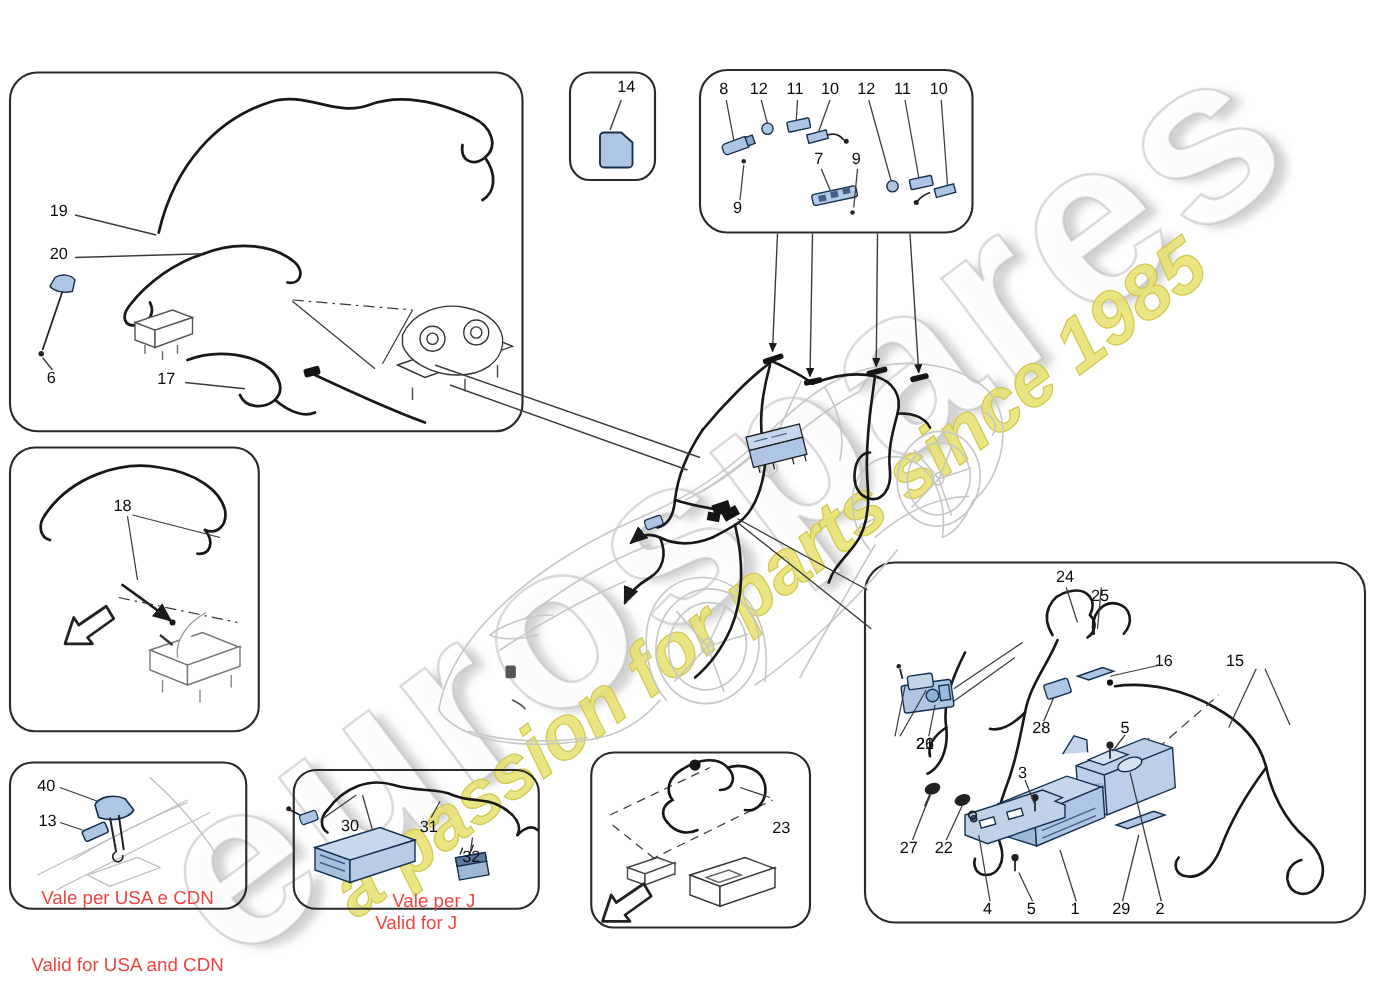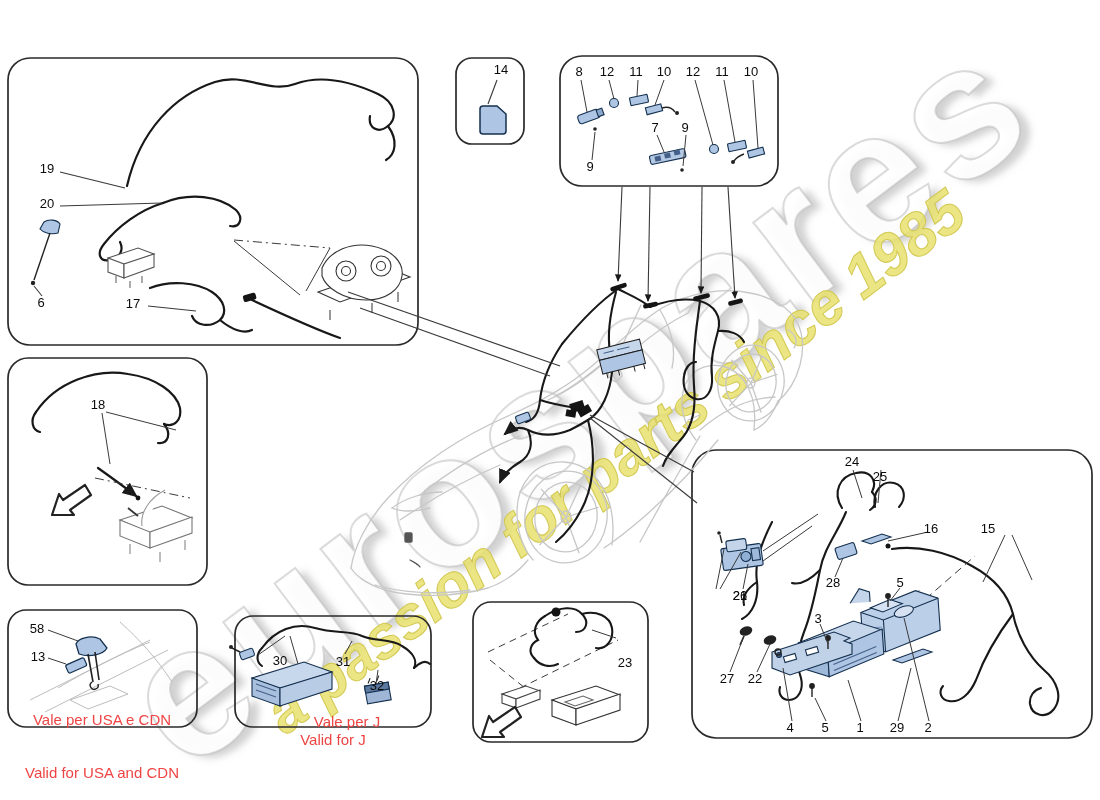--- a/index.html
+++ b/index.html
@@ -464,21 +464,21 @@
       <span class="callout" style="left: 607px; top: 71px;">12</span>
       <span class="callout" style="left: 636px; top: 71px;">11</span>
       <span class="callout" style="left: 664px; top: 71px;">10</span>
       <span class="callout" style="left: 693px; top: 71px;">12</span>
       <span class="callout" style="left: 722px; top: 71px;">11</span>
       <span class="callout" style="left: 751px; top: 71px;">10</span>
       <span class="callout" style="left: 655px; top: 127px;">7</span>
       <span class="callout" style="left: 685px; top: 127px;">9</span>
       <span class="callout" style="left: 590px; top: 166px;">9</span>
       <span class="callout" style="left: 98px; top: 404px; text-align: right;">18</span>
-      <span class="callout" style="left: 37px; top: 628px;">58</span>
+      <span class="callout" style="left: 37px; top: 628px;">40</span>
       <span class="callout" style="left: 38px; top: 656px; text-align: right;">13</span>
       <span class="callout" style="left: 280px; top: 660px;">30</span>
       <span class="callout" style="left: 343px; top: 661px;">31</span>
       <span class="callout" style="left: 377px; top: 685px;">32</span>
       <span class="callout" style="left: 625px; top: 637px; margin-top: 25px;">23</span>
       <span class="callout" style="left: 852px; top: 461px;">24</span>
       <span class="callout" style="left: 880px; top: 461px; margin-top: 15px;">25</span>
       <span class="callout" style="left: 931px; top: 528px;">16</span>
       <span class="callout" style="left: 976px; top: 528px; margin-left: 12px;">15</span>
       <span class="callout" style="left: 740px; top: 595px;">26</span>

